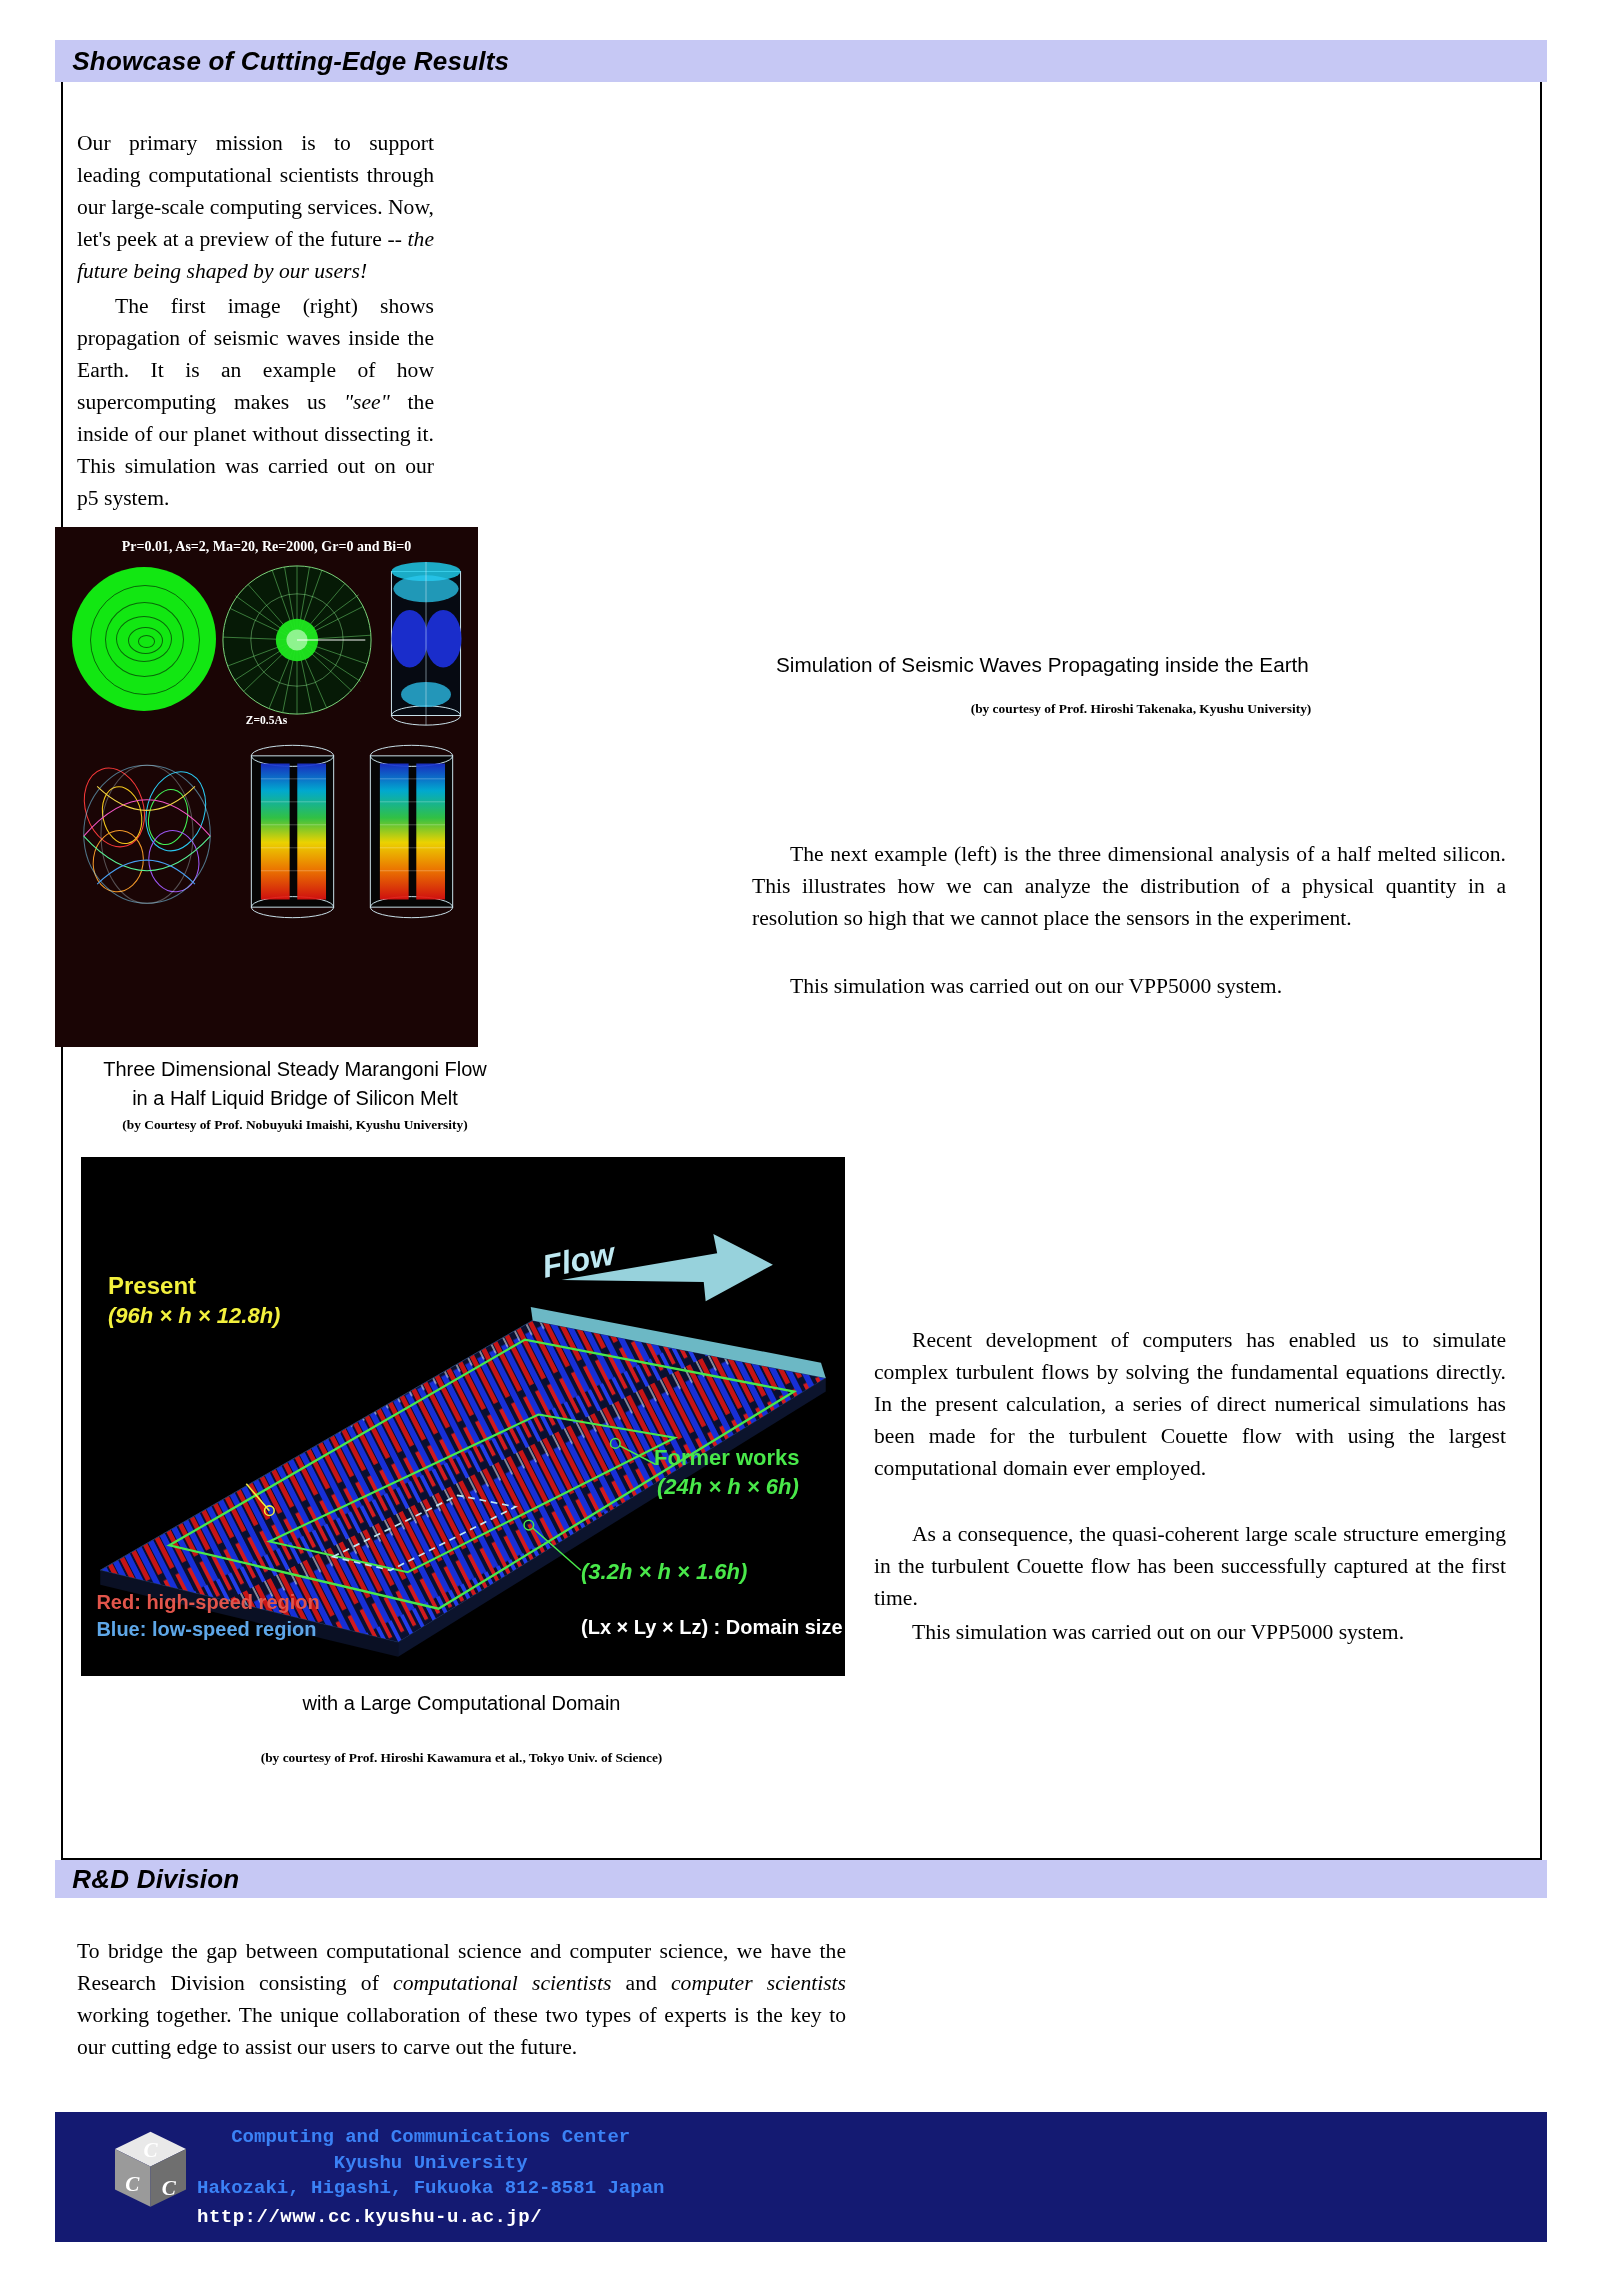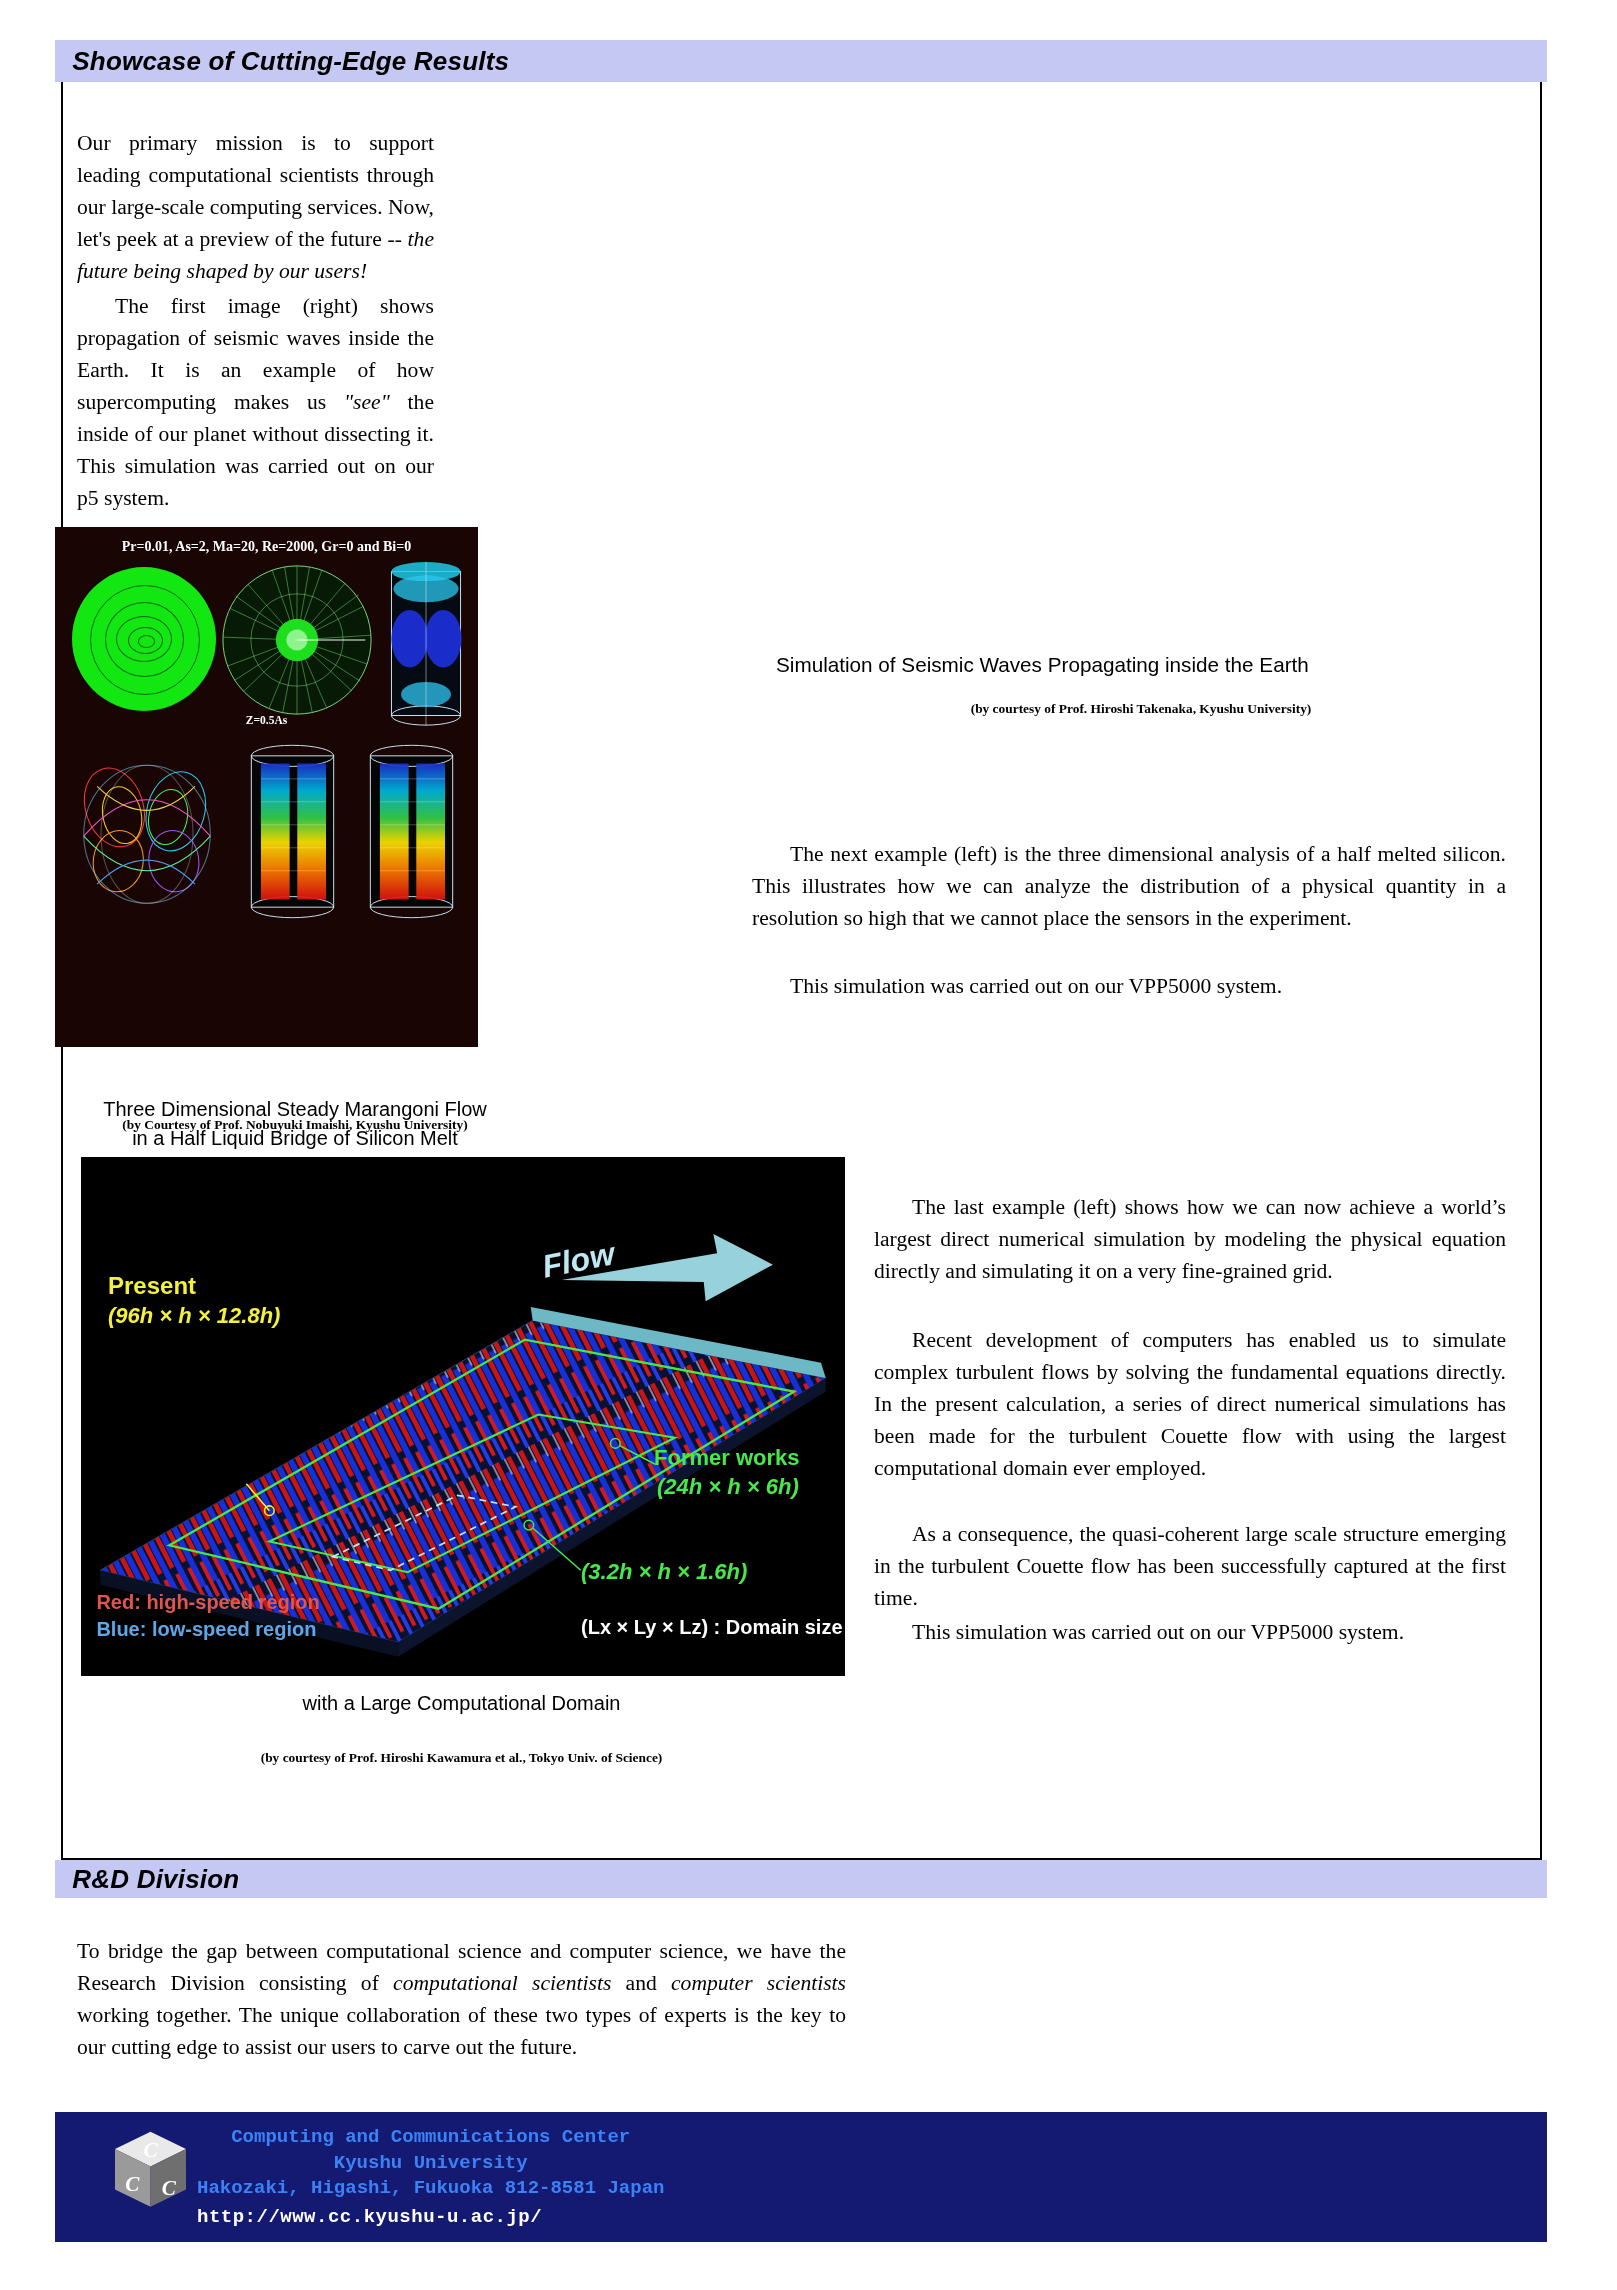--- a/index.html
+++ b/index.html
@@ -203,21 +203,21 @@
           <line x1="26" y1="40" x2="94" y2="40"></line>
             <line x1="26" y1="64" x2="94" y2="64"></line>
           <line x1="26" y1="88" x2="94" y2="88"></line>
             <line x1="26" y1="112" x2="94" y2="112"></line>
           <line x1="26" y1="136" x2="94" y2="136"></line>
         </g>
       </svg>
     </div>
   </div>
 
-  <div class="cap" style="position:absolute;left:55px;top:1055px;width:480px;margin-top:40px;">
+  <div class="cap" style="position:absolute;left:55px;top:1055px;width:480px;">
     <div>Three Dimensional Steady Marangoni Flow</div>
     <div>in a Half Liquid Bridge of Silicon Melt</div>
   </div>
   <div class="credit" style="position:absolute;left:55px;top:1117px;width:480px;">(by Courtesy of Prof. Nobuyuki Imaishi, Kyushu University)</div>
 
   <div class="side-cap" style="position:absolute;left:776px;top:653px;width:730px;">Simulation of Seismic Waves Propagating inside the Earth</div>
   <div class="credit" style="position:absolute;left:776px;top:701px;width:730px;text-align:center;">(by courtesy of Prof. Hiroshi Takenaka, Kyushu University)</div>
 
   <div class="body-text indent" style="position:absolute;left:752px;top:838px;width:754px;">The next example (left)  is the three dimensional analysis of a half melted silicon.    This illustrates how we can analyze the distribution of a physical quantity in a resolution so high that we cannot place the sensors in the experiment.</div>
   <div class="body-text indent" style="position:absolute;left:752px;top:970px;width:754px;">This simulation was carried out on our VPP5000 system.</div>
@@ -276,21 +276,20 @@
     <div class="dns-lbl redlbl" style="left:15.4px;top:434px;font-size:20px;">Red: high-speed region</div>
     <div class="dns-lbl bluelbl" style="left:15.4px;top:461px;font-size:20px;">Blue: low-speed region</div>
     <div class="dns-lbl whitelbl" style="left:500px;top:459px;font-size:20px;">(Lx × Ly × Lz) : Domain size</div>
   </div>
 
   <div class="cap" style="position:absolute;left:63px;top:1689px;width:797px;">
     <div>with a Large Computational Domain</div>
   </div>
   <div class="credit" style="position:absolute;left:63px;top:1750px;width:797px;">(by courtesy of Prof. Hiroshi Kawamura et al., Tokyo Univ. of Science)</div>
 
-  <div class="body-text indent" style="position:absolute;left:874px;top:1191px;width:632px;">The last example (left) shows how we can now achieve a world’s largest direct numerical simulation by modeling the physical equation directly and simulating it on a very fine-grained grid.</div>
   <div class="body-text indent" style="position:absolute;left:874px;top:1324px;width:632px;">Recent development of computers has enabled us to simulate complex turbulent flows by solving the fundamental equations directly.  In the present calculation, a series of direct numerical simulations has been made for the turbulent Couette flow with using the largest computational domain ever employed.</div>
   <div class="body-text indent" style="position:absolute;left:874px;top:1518px;width:632px;">As a consequence, the quasi-coherent large scale structure emerging in the turbulent Couette flow has been successfully captured at the first time.</div>
   <div class="body-text indent" style="position:absolute;left:874px;top:1616px;width:632px;">This simulation was carried out on our VPP5000 system.</div>
 
   <div class="band" style="left:55px;top:1860px;width:1492px;height:38px;">
     <div class="band-title">R&amp;D Division</div>
   </div>
 
   <div class="body-text" style="position:absolute;left:77px;top:1935px;width:769px;">
     <span>To bridge the gap between computational science and computer science, we have the Research Division consisting of </span><span class="ital">computational scientists</span><span> and </span><span class="ital">computer scientists</span><span> working together.   The unique collaboration of these two types of experts is the key to our cutting edge to assist our users to carve out the future.</span>

